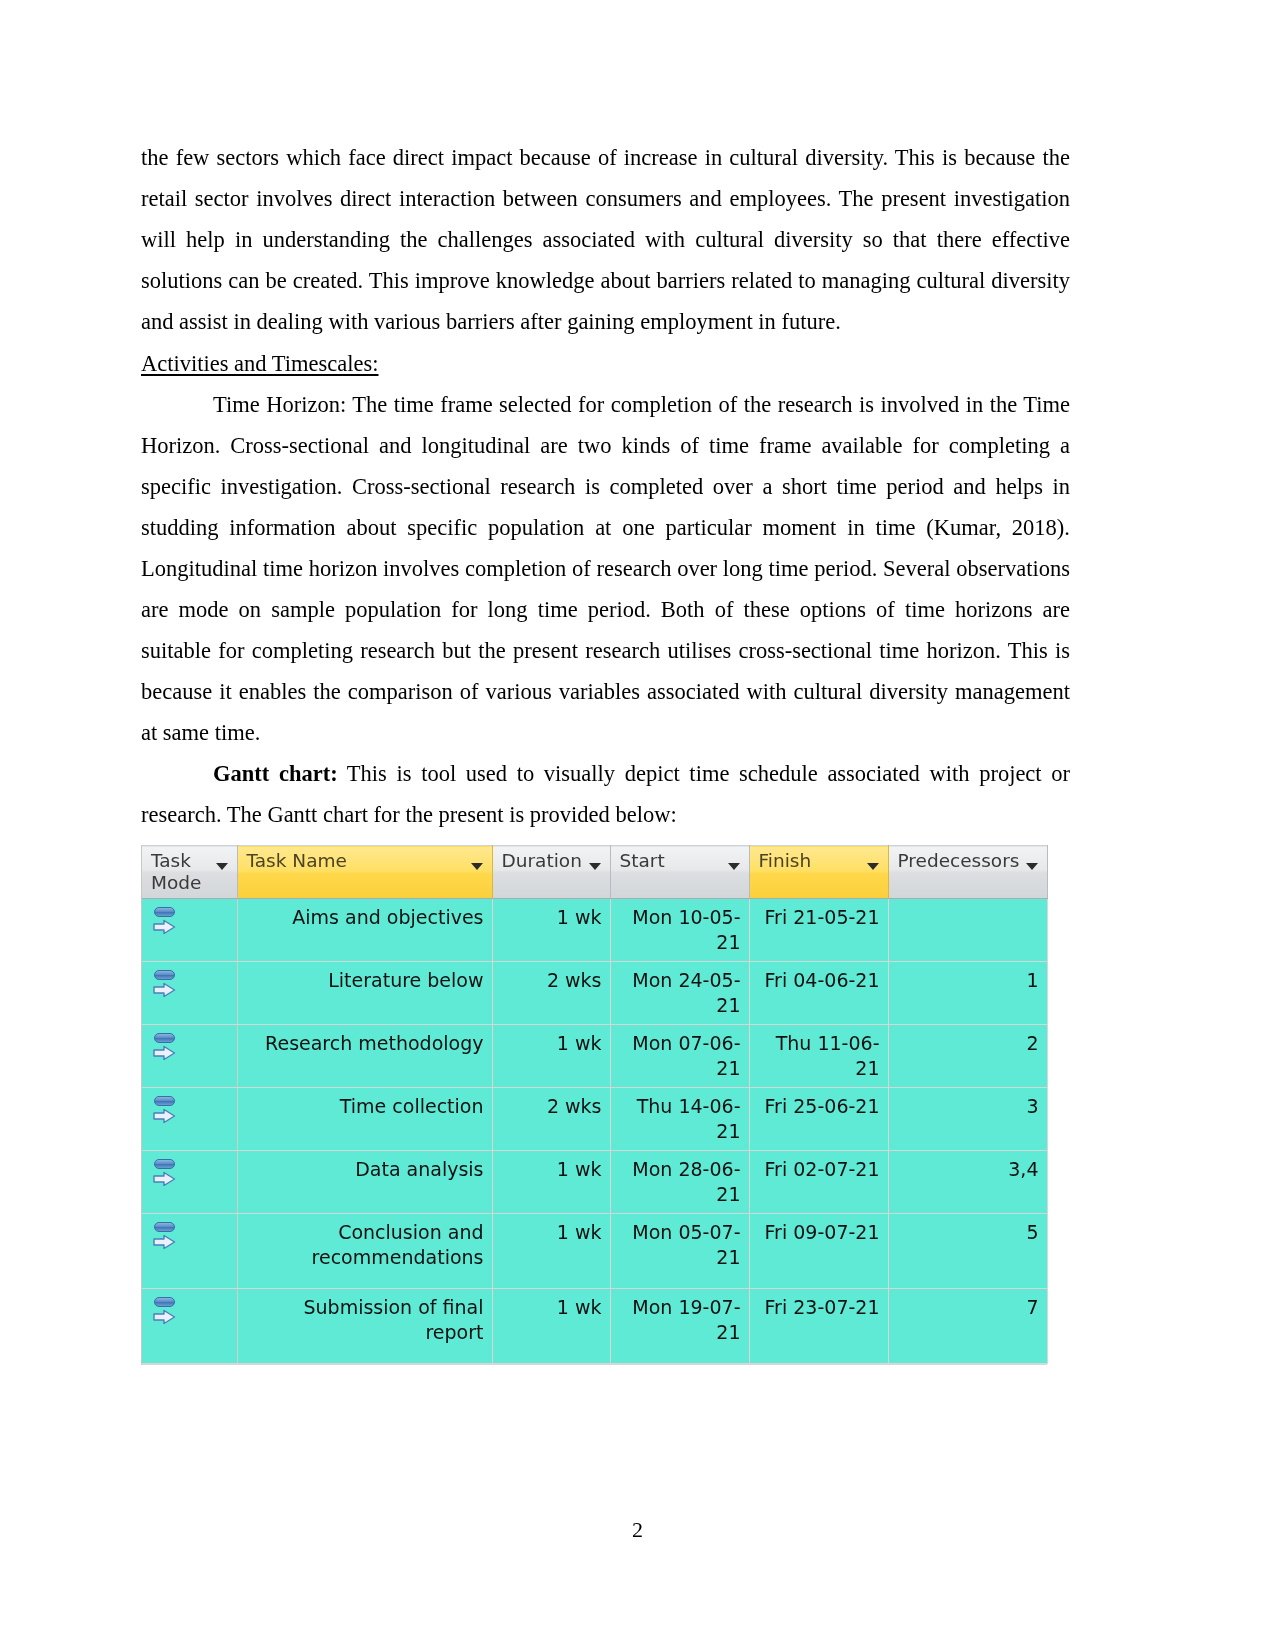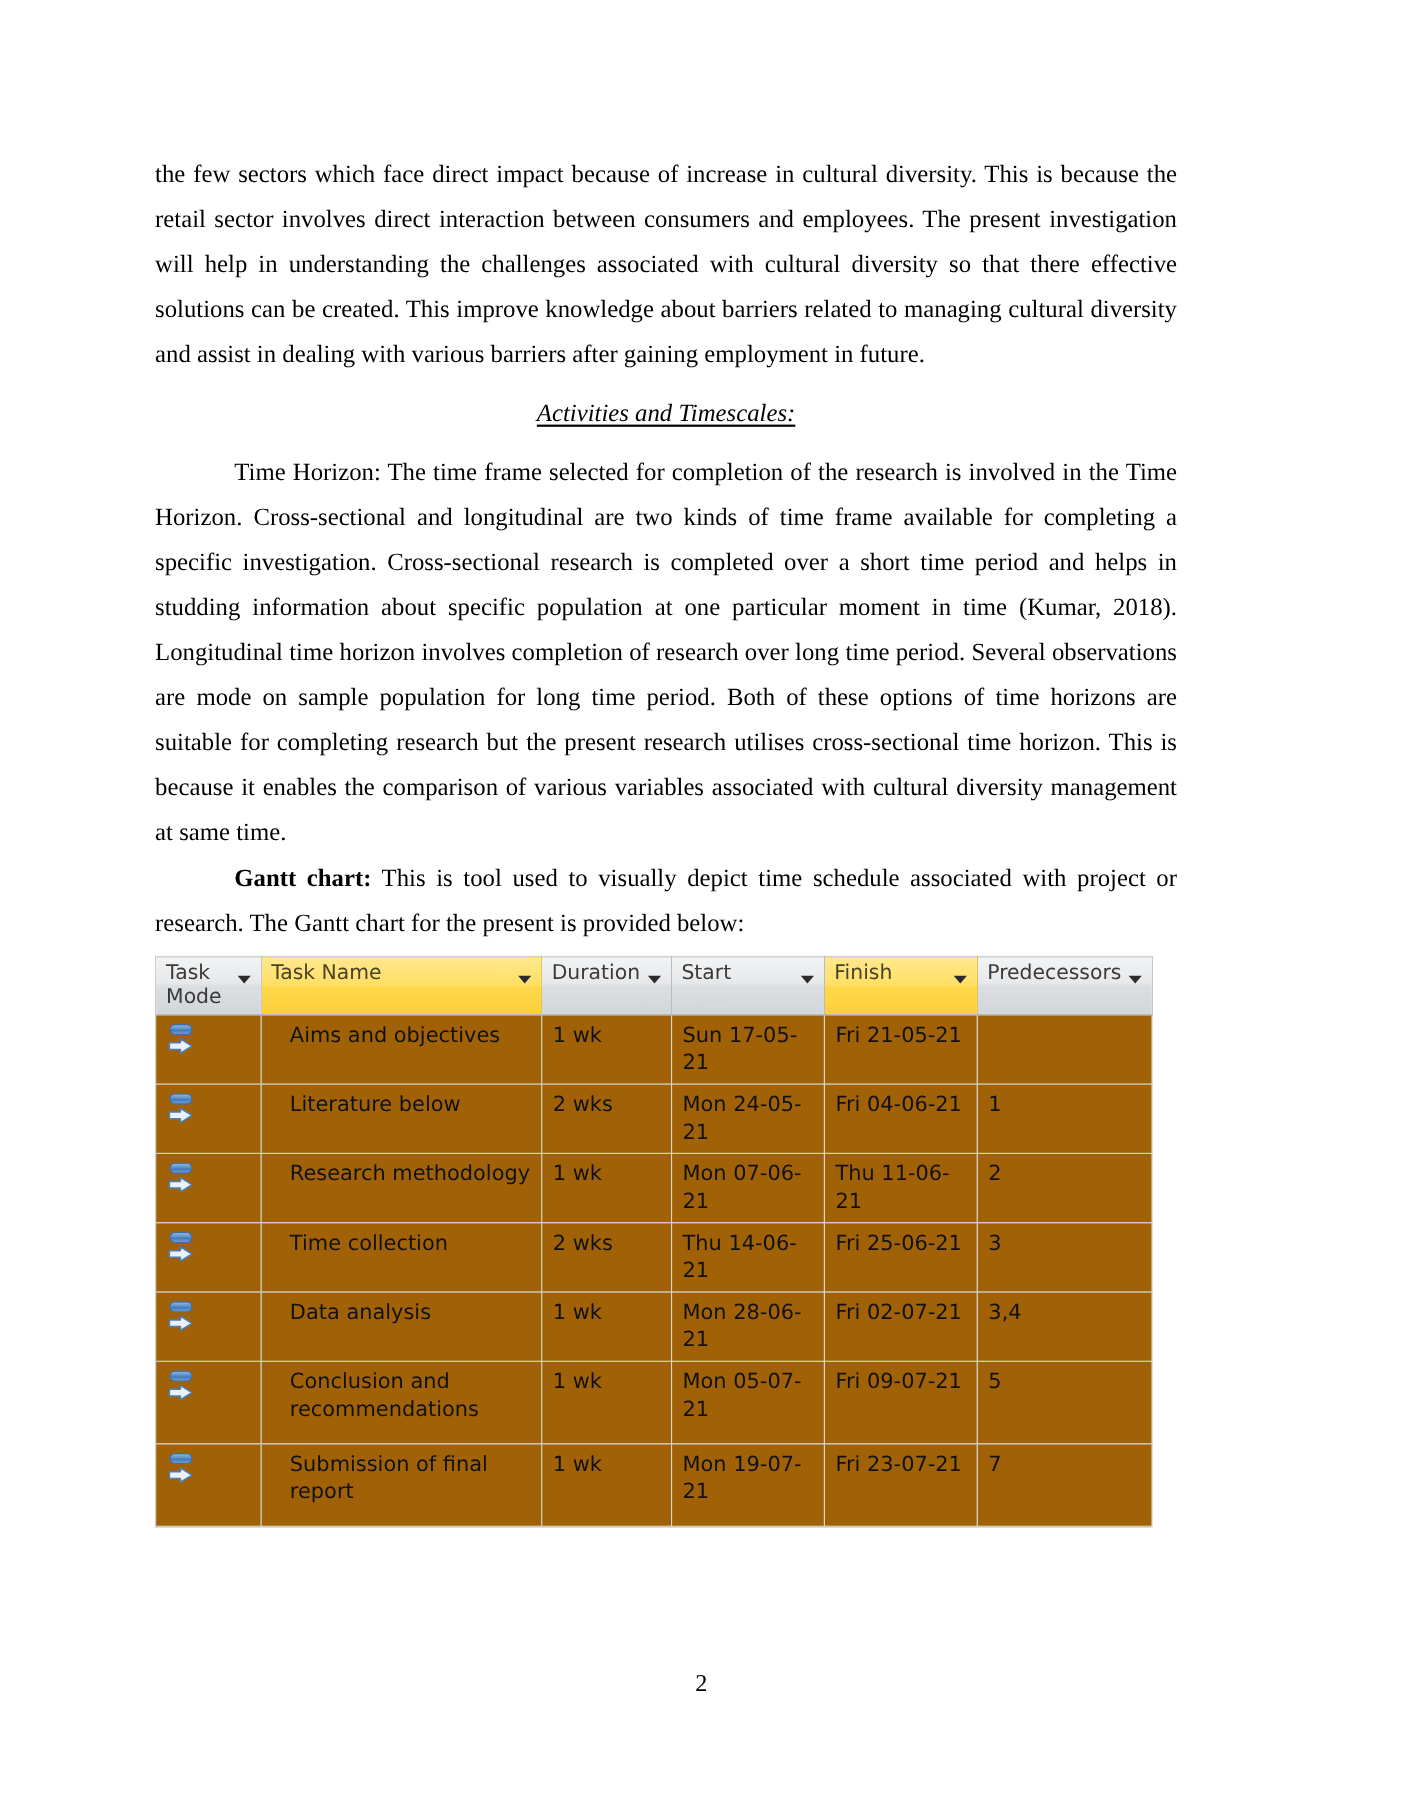--- a/index.html
+++ b/index.html
@@ -38,25 +38,24 @@
     color: #000;
   }
 
   p.body-para.indent::before {
     content: "";
     display: inline-block;
     width: 72px;
   }
 
   .heading-underline {
-    margin: 12px;
+    margin: 0;
     font-size: 22.5px;
     line-height: 41px;
-    text-align: center;
-    font-style: italic;
+    text-align: left;
   }
   .heading-underline span.u {
     text-decoration: underline;
     text-underline-offset: 3px;
   }
 
   .gap-sm { height: 1px; }
 
   .bold { font-weight: bold; }
 
@@ -122,24 +121,25 @@
     border-top: 7px solid #2b2b2b;
   }
   th.hl .filter-arrow { border-top-color: #2b2b2b; }
 
   table.gantt tbody td {
     height: 54px;
     padding: 6px 8px 6px 10px;
     vertical-align: top;
     border-right: 1px solid #d7d7d7;
     border-bottom: 1px solid #d7d7d7;
-    background: #a16207;
+    background: #5eead4;
     line-height: 25px;
     font-size: 19px;
     color: #111;
+    text-align: right;
   }
 
   table.gantt tbody td.mode-cell {
     border-right: 1px solid #d0d0d0;
     padding: 7px 0 0 10px;
   }
   table.gantt tbody td.name-cell { padding-left: 26px; }
   table.gantt tbody tr.tall td { height: 75px; }
 
   
@@ -240,21 +240,21 @@
               <td class="mode-cell">
                 <span class="task-mode-icon">
                   <span class="bar"></span>
                   <svg class="arrow" viewBox="0 0 23 16">
                     <polygon points="1,5 11,5 11,1.5 21.5,8 11,14.5 11,11 1,11" fill="#eaf1fa" stroke="#4a7fba" stroke-width="1.4" stroke-linejoin="round"></polygon>
                   </svg>
                 </span>
               </td>
               <td class="name-cell">Aims and objectives</td>
               <td>1 wk</td>
-              <td>Sun 17-05-21</td>
+              <td>Mon 10-05-21</td>
               <td>Fri 21-05-21</td>
               <td></td>
             </tr>
             <tr>
               <td class="mode-cell">
                 <span class="task-mode-icon">
                   <span class="bar"></span>
                   <svg class="arrow" viewBox="0 0 23 16">
                     <polygon points="1,5 11,5 11,1.5 21.5,8 11,14.5 11,11 1,11" fill="#eaf1fa" stroke="#4a7fba" stroke-width="1.4" stroke-linejoin="round"></polygon>
                   </svg>

